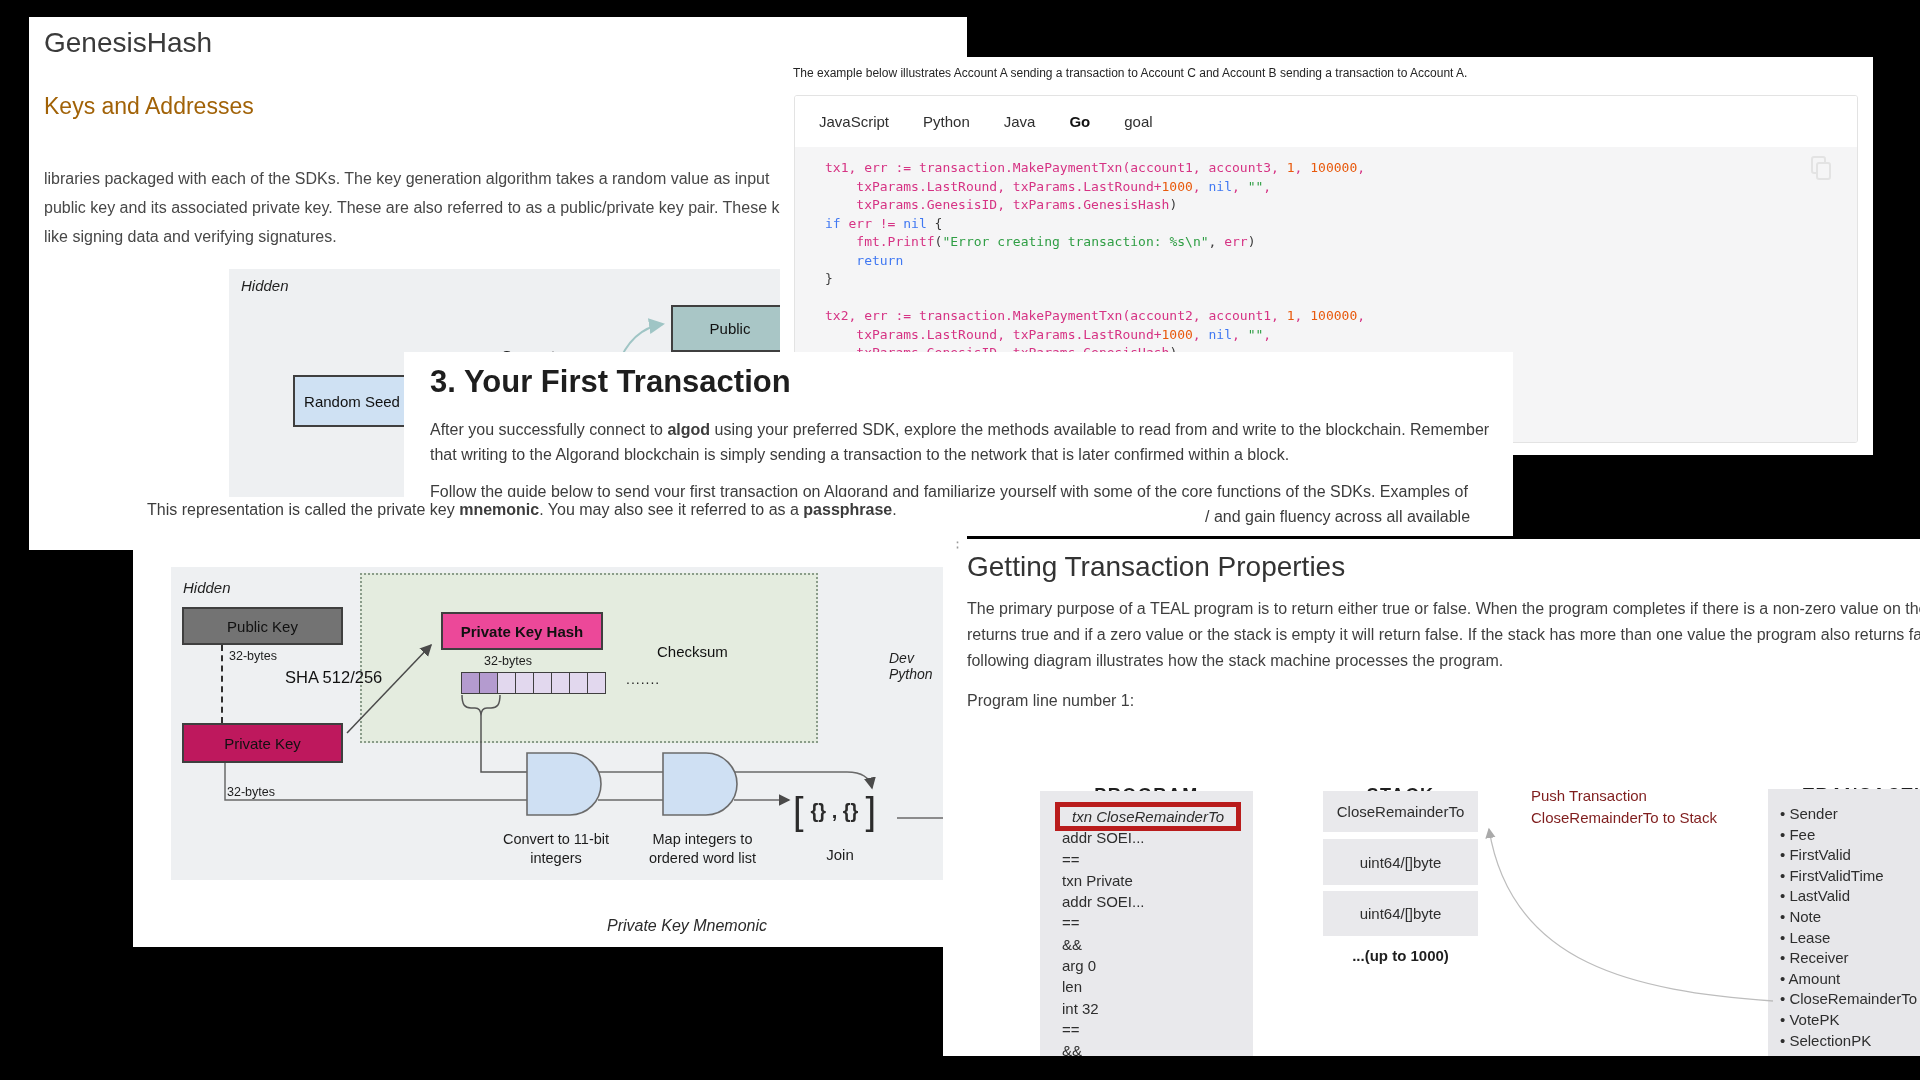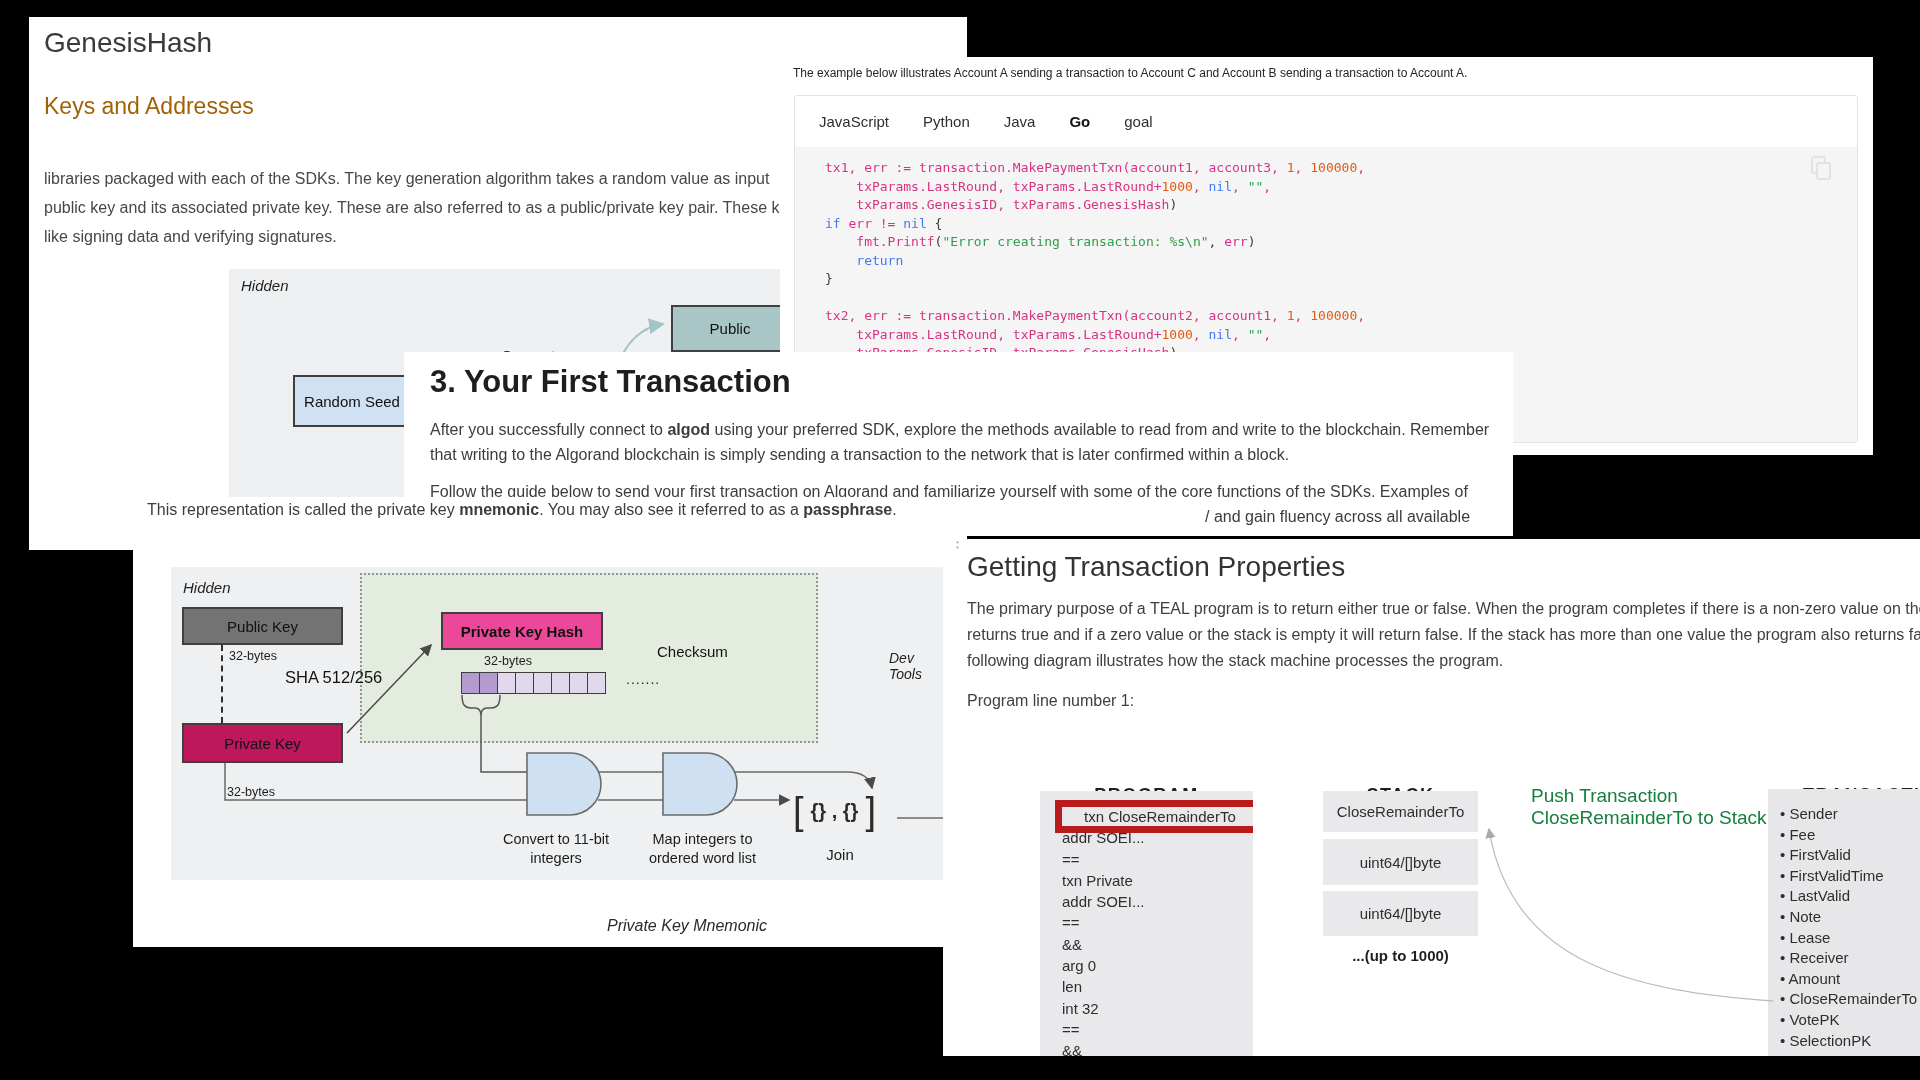--- a/index.html
+++ b/index.html
@@ -74,25 +74,25 @@
   
   #panel-getting{left:943px;top:539px;width:977px;height:517px;z-index:5;}
   .gt-dots{left:7px;top:-6px;font-size:15px;color:#9a9a9a;}
   .gt-heading{left:24px;top:12px;font-size:28px;color:#333;}
   .gt-line{font-size:16px;color:#3f3f3f;left:24px;}
   .col-header{position:absolute;text-align:center;font-size:18px;font-weight:700;
               letter-spacing:1.5px;color:#1f1f1f;top:238px;margin-top:8px;}
   .program-box{left:97px;top:252px;width:213px;height:265px;background:#e9e9ec;
                padding:15px 0 0 22px;box-sizing:border-box;overflow:hidden;}
   .prow{font-size:15px;line-height:21.3px;color:#2e2e2e;white-space:nowrap;}
-  .program-box .prow:first-child > span{border:7px solid #b91c1c;padding:1px 22px;margin-left:-7px;}
+  .program-box .prow:first-child > span{border:5px solid #b91c1c;padding:1px 12px;margin-left:-7px;font-style:italic;}
   .stack-box{left:380px;width:155px;background:#e9e9ec;display:flex;align-items:center;
              justify-content:center;font-size:15px;color:#2e2e2e;}
   .upto-lbl{left:380px;top:408px;width:155px;text-align:center;font-size:15px;font-weight:700;color:#1f1f1f;}
-  .push-note{left:588px;top:246px;font-size:19px;line-height:22px;color:#15803d;}
+  .push-note{left:588px;top:246px;font-size:15px;line-height:22px;color:#7f1d1d;}
   .txn-box{left:825px;top:250px;width:175px;height:267px;background:#e7e7ea;
            padding:15px 0 0 12px;box-sizing:border-box;overflow:hidden;}
   .txn-row{font-size:15px;line-height:20.6px;color:#2e2e2e;white-space:nowrap;}
   .txn-row span::before{content:"• ";}
   svg{display:block;}
   .overlay-svg{position:absolute;left:0;top:0;pointer-events:none;}
 </style>
 </head>
 <body>
 
@@ -167,21 +167,21 @@
         <div class="seg dark"></div>
         <div class="seg dark"></div>
         <div class="seg light"></div>
         <div class="seg light"></div>
         <div class="seg light"></div>
         <div class="seg light"></div>
         <div class="seg light"></div>
         <div class="seg light"></div>
       </div>
       <div class="abs dots-lbl">.......</div>
-      <div class="abs lbl-italic dev-lbl">Dev Tools</div>
+      <div class="abs lbl-italic dev-lbl">Dev Python</div>
 
       <svg class="overlay-svg" width="776" height="313">
         <defs>
           <marker id="ah-dark" markerWidth="9" markerHeight="9" refX="7" refY="4" orient="auto">
             <path d="M0,0 L8,4 L0,8 z" fill="#4a4a4a"></path>
           </marker>
         </defs>
 
         <path d="M 176,166 L 260,78" stroke="#4a4a4a" stroke-width="1.5" fill="none" marker-end="url(#ah-dark)"></path>
 

